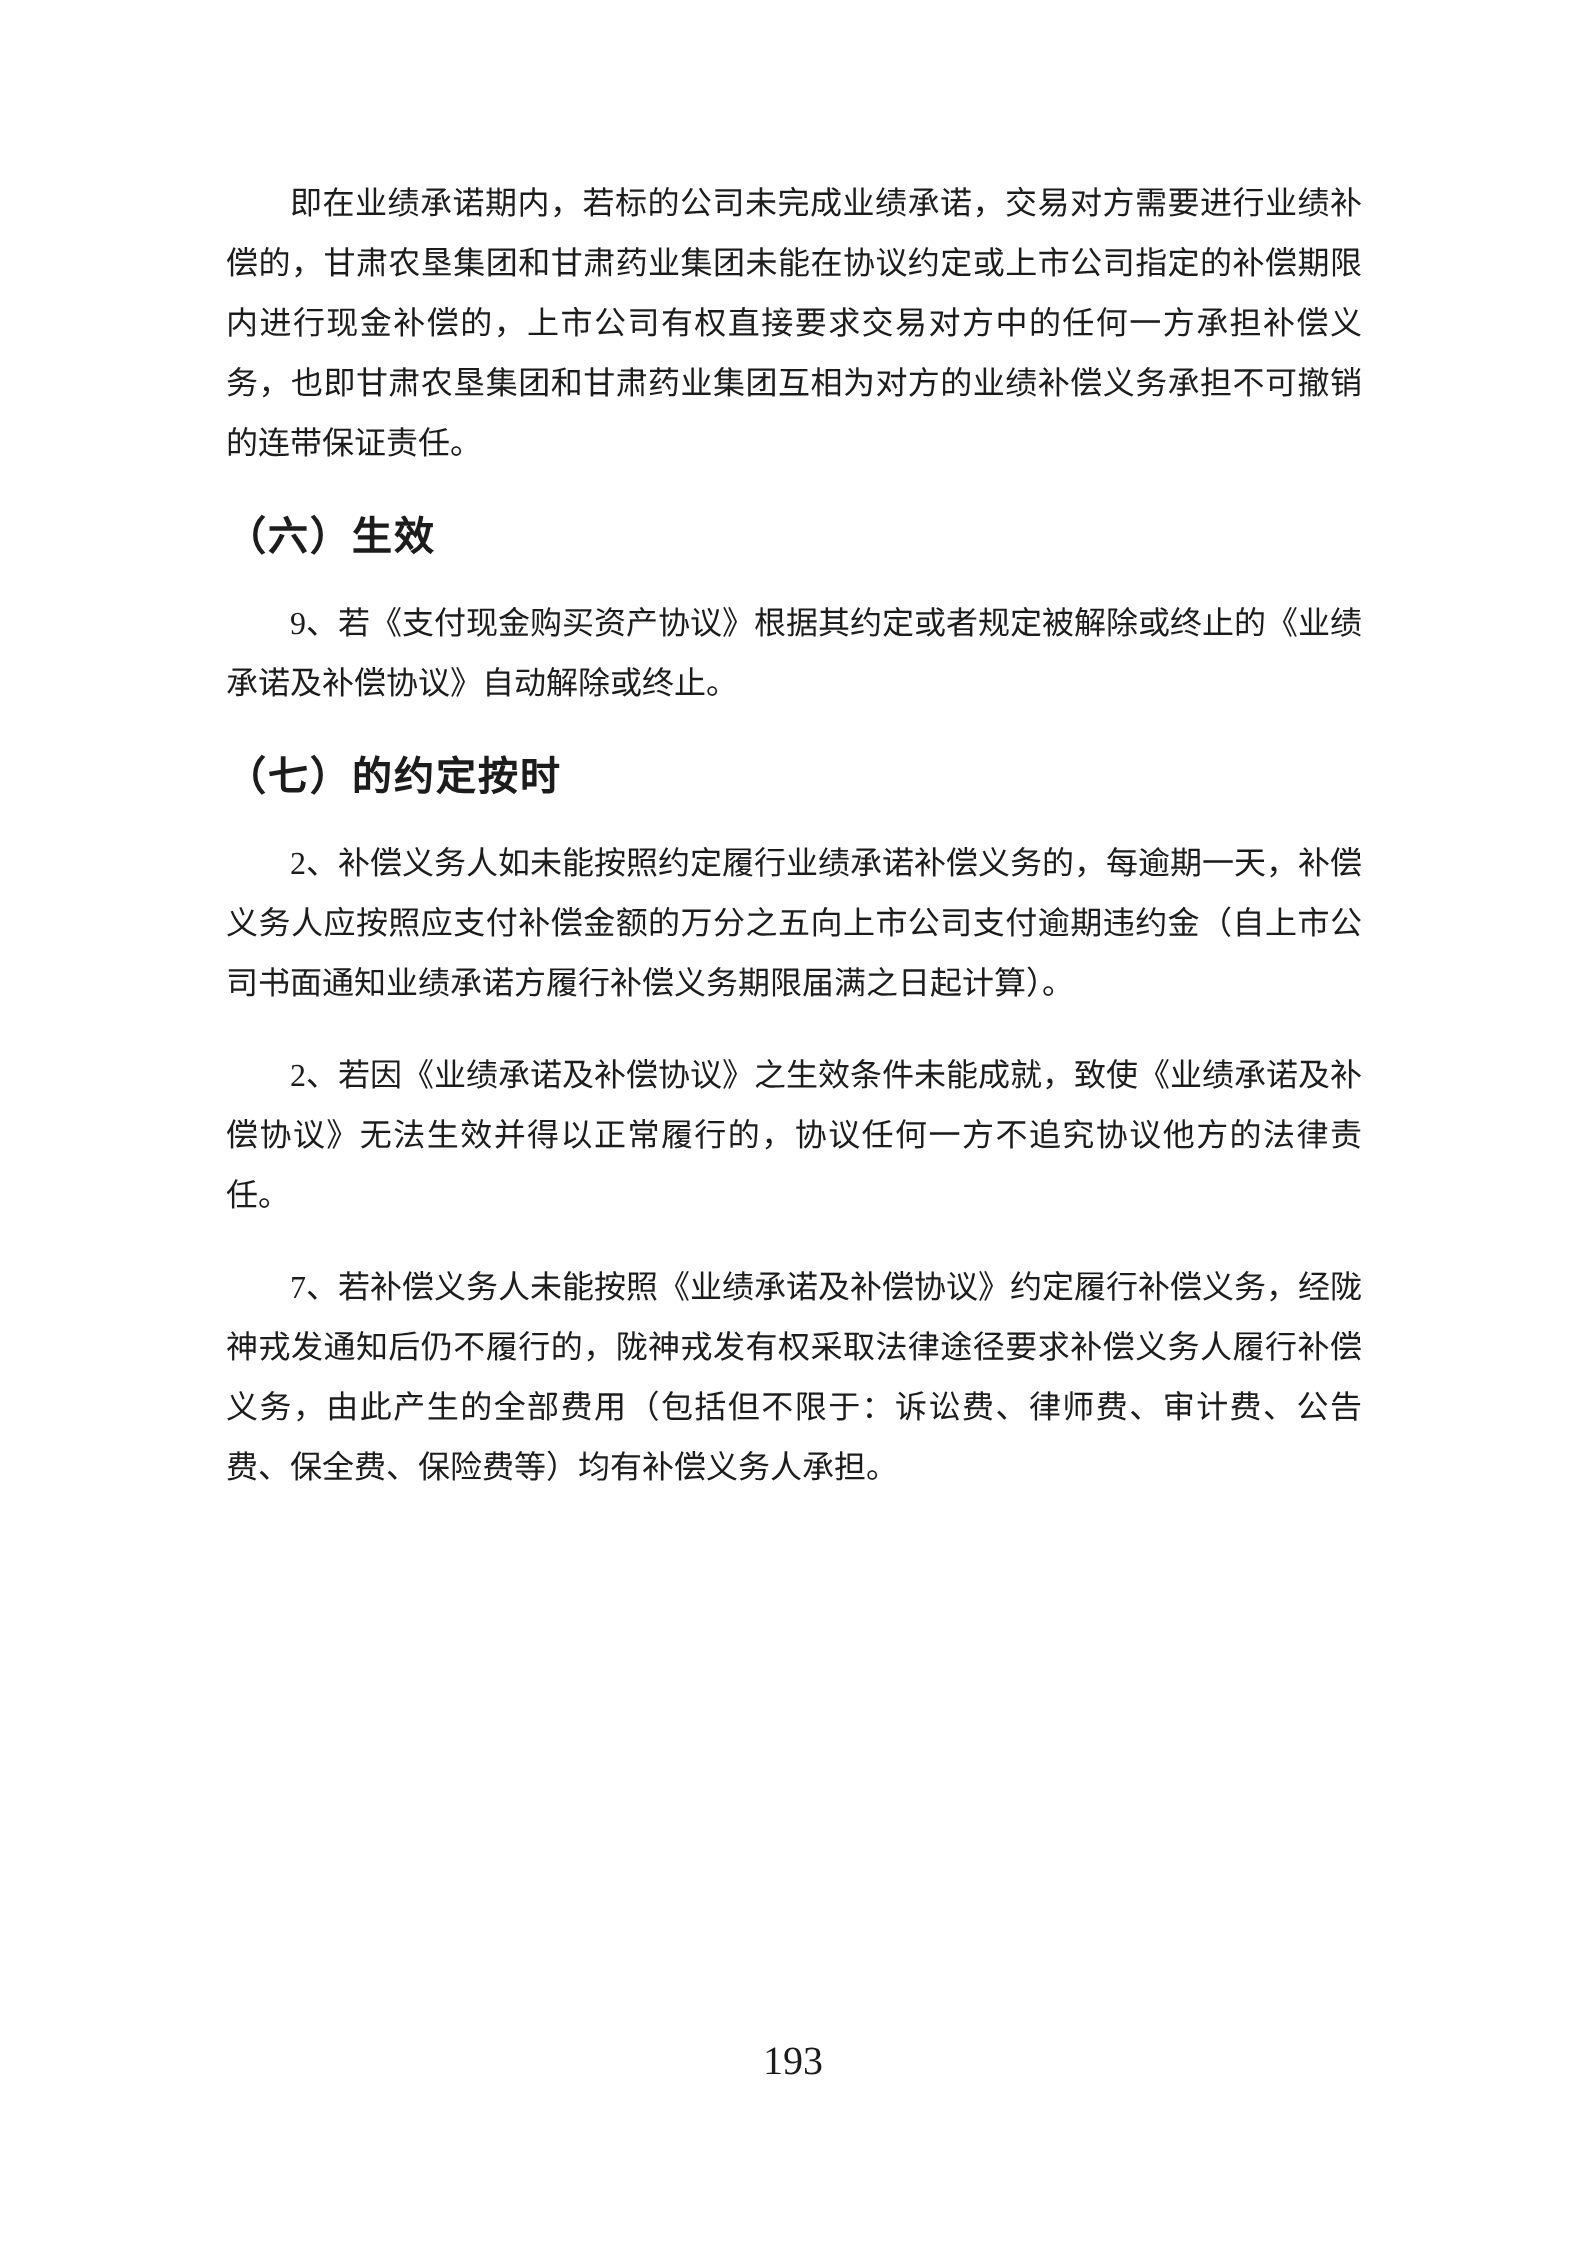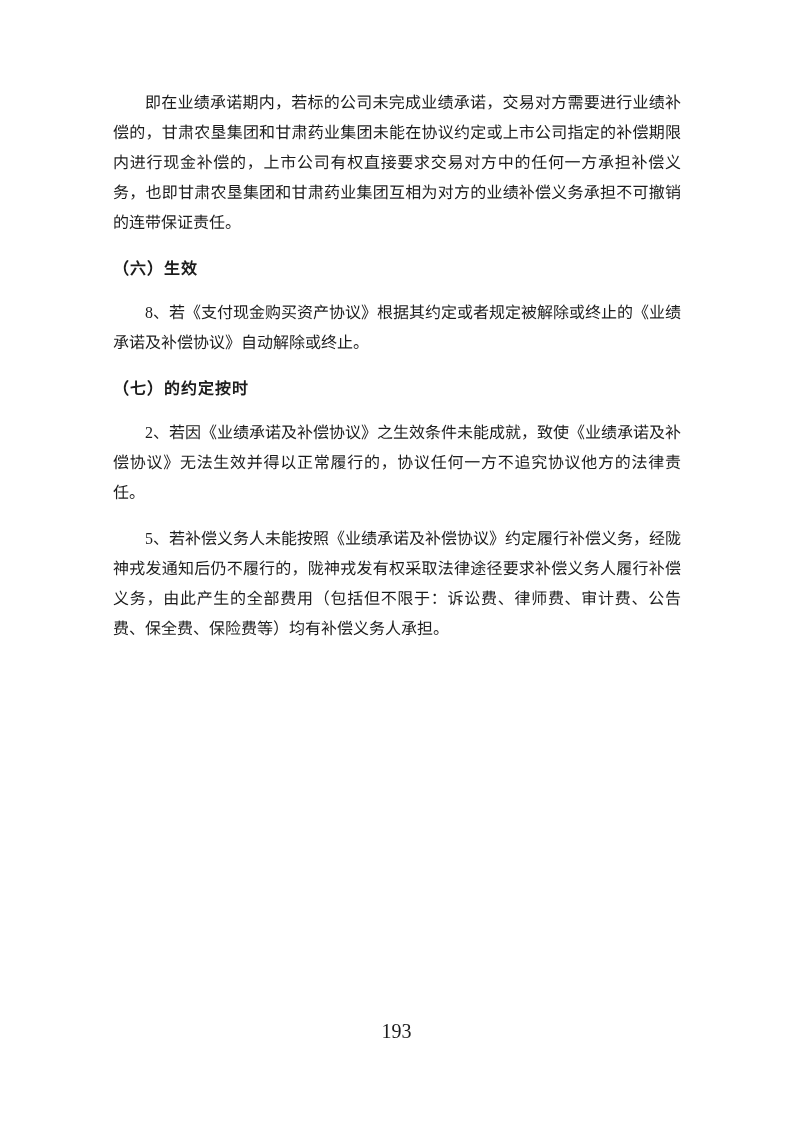--- a/index.html
+++ b/index.html
@@ -27,21 +27,21 @@
     font-size: 16px;
     line-height: 30px;
     text-align: justify;
     text-justify: inter-ideograph;
     text-indent: 2em;
     word-break: break-all;
   }
   .section-heading {
     font-family: "Liberation Sans", "DejaVu Sans", sans-serif;
     font-weight: bold;
-    font-size: 16px;
+    font-size: 20px;
     line-height: 30px;
     margin: 8px 0 14px 0;
     letter-spacing: 1px;
   }
   .page-number {
     position: absolute;
     top: 1022px;
     left: 0;
     width: 100%;
     text-align: center;
@@ -54,26 +54,27 @@
 <body>
 
 <div class="page">
   <div class="content">
 
     <p class="body-para">即在业绩承诺期内，若标的公司未完成业绩承诺，交易对方需要进行业绩补偿的，甘肃农垦集团和甘肃药业集团未能在协议约定或上市公司指定的补偿期限内进行现金补偿的，上市公司有权直接要求交易对方中的任何一方承担补偿义务，也即甘肃农垦集团和甘肃药业集团互相为对方的业绩补偿义务承担不可撤销的连带保证责任。</p>
 
     <h2 class="section-heading">（六）生效</h2>
 
 
-    <p class="body-para">8、若《支付现金购买资产协议》根据其约定或者规定被解除或终止的《业绩承诺及补偿协议》自动解除或终止。</p>
+    <p class="body-para">9、若《支付现金购买资产协议》根据其约定或者规定被解除或终止的《业绩承诺及补偿协议》自动解除或终止。</p>
 
     <h2 class="section-heading">（七）的约定按时</h2>
 
 
+    <p class="body-para">2、补偿义务人如未能按照约定履行业绩承诺补偿义务的，每逾期一天，补偿义务人应按照应支付补偿金额的万分之五向上市公司支付逾期违约金（自上市公司书面通知业绩承诺方履行补偿义务期限届满之日起计算）。</p>
 
     <p class="body-para">2、若因《业绩承诺及补偿协议》之生效条件未能成就，致使《业绩承诺及补偿协议》无法生效并得以正常履行的，协议任何一方不追究协议他方的法律责任。</p>
 
-    <p class="body-para">5、若补偿义务人未能按照《业绩承诺及补偿协议》约定履行补偿义务，经陇神戎发通知后仍不履行的，陇神戎发有权采取法律途径要求补偿义务人履行补偿义务，由此产生的全部费用（包括但不限于：诉讼费、律师费、审计费、公告费、保全费、保险费等）均有补偿义务人承担。</p>
+    <p class="body-para">7、若补偿义务人未能按照《业绩承诺及补偿协议》约定履行补偿义务，经陇神戎发通知后仍不履行的，陇神戎发有权采取法律途径要求补偿义务人履行补偿义务，由此产生的全部费用（包括但不限于：诉讼费、律师费、审计费、公告费、保全费、保险费等）均有补偿义务人承担。</p>
 
   </div>
 
   <div class="page-number">193</div>
 </div>
 
 </body></html>

